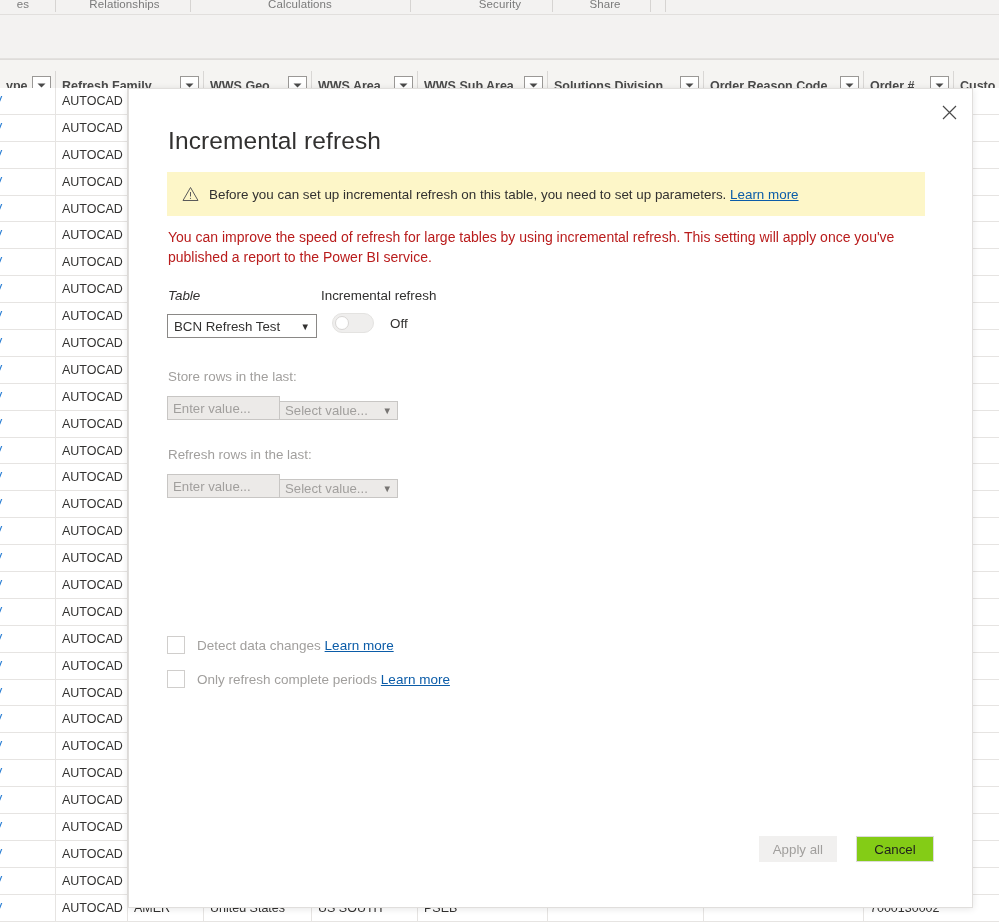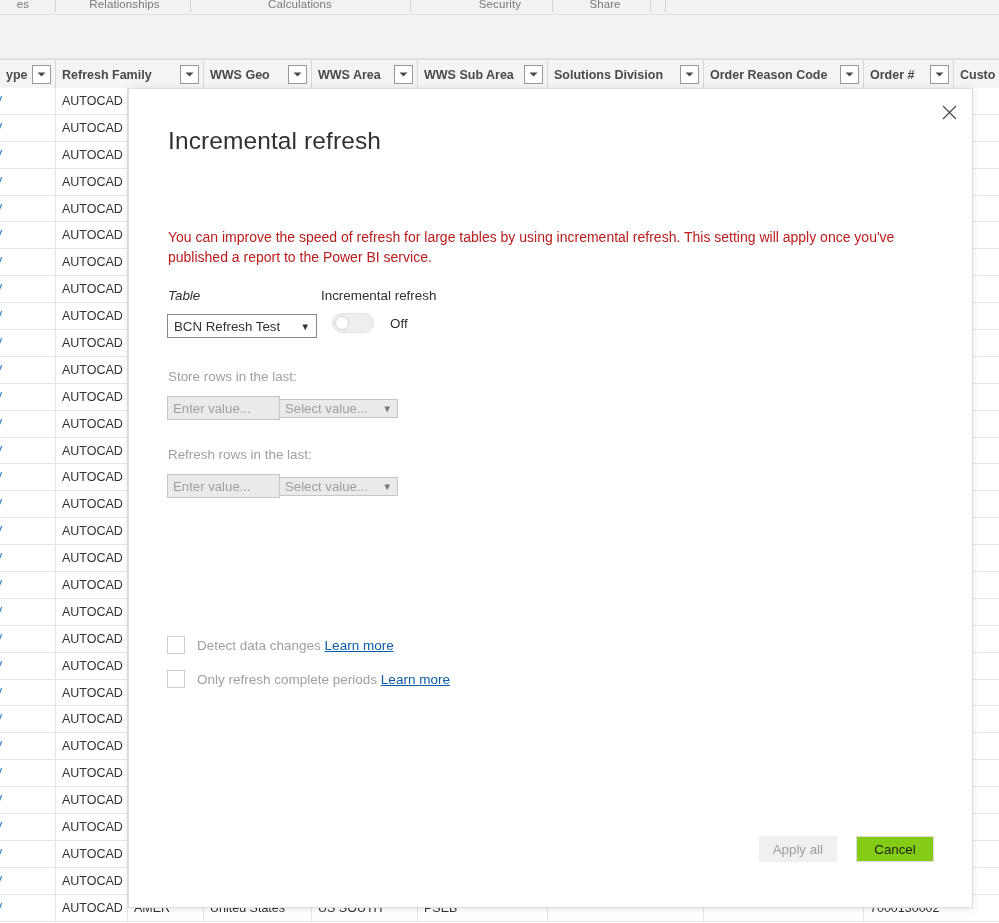--- a/index.html
+++ b/index.html
@@ -59,21 +59,21 @@
     position: absolute;
     top: 59px; left: 0;
     width: 999px;
     height: 29px;
     background: #f5f4f2;
     border-bottom: 1px solid #cfcdcb;
     border-top: 1px solid #dedcda;
   }
   .col-head {
     position: absolute;
-    top: 0;
+    top: 11px;
     height: 29px;
     box-sizing: border-box;
     border-right: 1px solid #d9d7d5;
     display: flex;
     align-items: center;
     padding: 0 4px 0 6px;
     overflow: hidden;
   }
   .col-head .ch-label {
     font-size: 12.5px;
@@ -282,21 +282,21 @@
   }
   .toggle-label {
     margin-left: 16px;
     font-size: 13.4px;
     color: #323130;
   }
 
   .input-row {
     position: absolute;
     display: flex;
-    align-items: center;
+    align-items: flex-end;
     border-radius: 10px;
   }
   .input-row.store   { left: 38px; top: 307px; }
   .input-row.refresh { left: 38px; top: 385px; }
 
   .txt-input {
     width: 113px;
     height: 24px;
     box-sizing: border-box;
     border: 1px solid #c8c6c4;
@@ -1377,20 +1377,33 @@
   <div class="dialog">
 
     <div class="dlg-close">
       <svg width="15" height="15" viewBox="0 0 15 15">
         <path d="M1 1 L14 14 M14 1 L1 14" stroke="#4a4a4a" stroke-width="1.2" fill="none"></path>
       </svg>
     </div>
 
     <div class="dlg-title">Incremental refresh</div>
 
+    <div class="warn-bar">
+      <span class="warn-icon">
+        <svg width="17" height="16" viewBox="0 0 17 16">
+          <path d="M8.5 1.5 L16 14.5 L1 14.5 Z" fill="none" stroke="#5a5a5a" stroke-width="1"></path>
+          <path d="M8.5 6 L8.5 10.5" stroke="#5a5a5a" stroke-width="1"></path>
+          <circle cx="8.5" cy="12.3" r="0.6" fill="#5a5a5a"></circle>
+        </svg>
+      </span>
+      <span class="warn-text">
+        <span>Before you can set up incremental refresh on this table, you need to set up parameters.</span>
+        <span class="lnk">Learn more</span>
+      </span>
+    </div>
 
     <div class="dlg-desc">You can improve the speed of refresh for large tables by using incremental refresh. This setting will apply once you've published a report to the Power BI service.</div>
 
     <div class="field-label lbl-table">Table</div>
     <div class="field-label lbl-incref">Incremental refresh</div>
 
     <div class="table-select">
       <span class="ts-val">BCN Refresh Test</span>
       <span class="caret">▼</span>
     </div>

